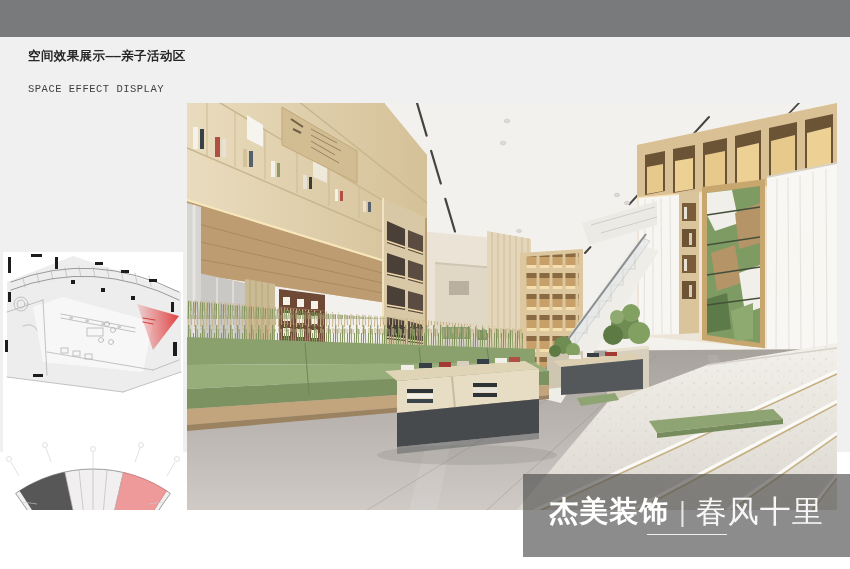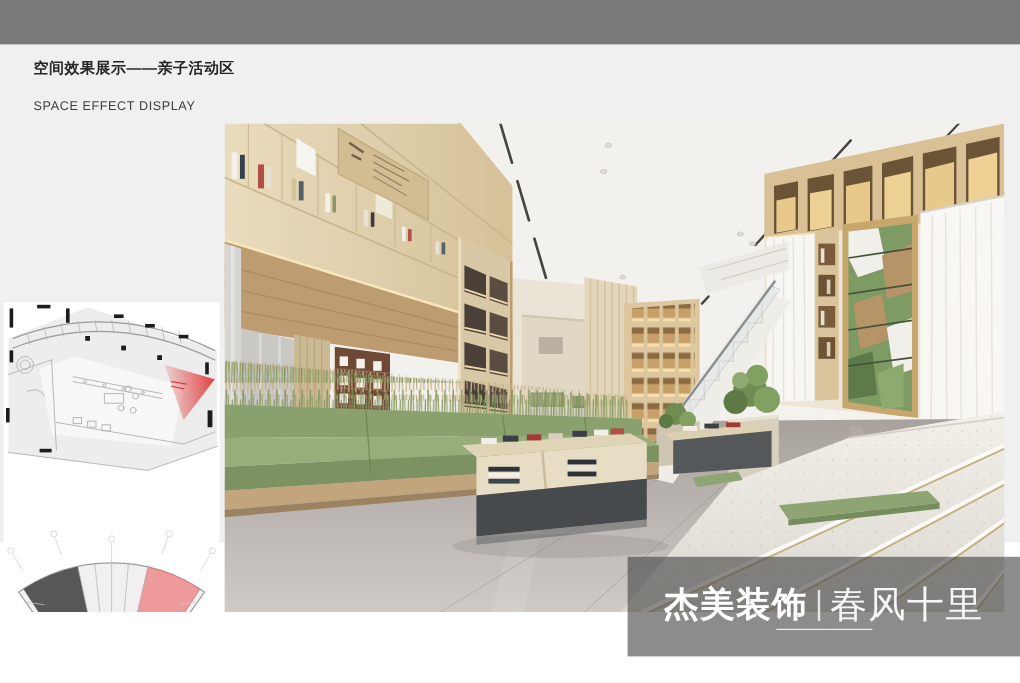--- a/index.html
+++ b/index.html
@@ -1,24 +1,24 @@
 <!DOCTYPE html>
 <html><head>
 <meta charset="utf-8">
 <style>
   html,body{margin:0;padding:0;}
   body{width:850px;height:569px;overflow:hidden;font-family:"Liberation Sans",sans-serif;}
-  .slide{position:relative;width:850px;height:452px;background:#f0f0f1;}
+  .slide{position:relative;width:850px;height:452px;background:#f0f0f1;font-family:Liberation Mono, monospace;}
   .topbar{position:absolute;left:0;top:0;width:850px;height:37px;background:#797a7c;}
   .title-block{position:absolute;left:28px;top:50px;}
   .title-cn{font-size:12.5px;font-weight:700;color:#262626;letter-spacing:.4px;line-height:14px;}
   .title-en{font-size:10.5px;font-weight:400;color:#3e3e3e;letter-spacing:.5px;line-height:13px;margin-top:19px;}
   .plan-panel{position:absolute;left:3px;top:252px;width:180px;height:258px;background:#ffffff;}
   .render-panel{position:absolute;left:187px;top:103px;width:650px;height:407px;overflow:hidden;background:#f3f1ed;}
-  .watermark{position:absolute;left:523px;top:464px;width:327px;height:83px;background:rgba(70,70,70,.62);
+  .watermark{position:absolute;left:523px;top:474px;width:327px;height:83px;background:rgba(70,70,70,.62);
              display:flex;flex-direction:column;align-items:center;justify-content:center;z-index:5;}
   .wm-row1{display:flex;align-items:center;line-height:32px;margin-top:2px;}
   .wm-brand{font-size:29px;font-weight:700;color:#ffffff;letter-spacing:1px;}
   .wm-divider{font-size:24px;font-weight:200;color:rgba(255,255,255,.8);margin:0 6px;transform:scaleY(1.15);}
   .wm-slogan{font-size:31px;font-weight:300;color:rgba(255,255,255,.93);letter-spacing:1px;}
   .wm-row2{display:flex;align-items:center;margin-top:4px;}
   .wm-dash{width:40px;height:1.5px;background:rgba(255,255,255,.85);}
   .wm-url{font-size:14px;font-weight:300;color:rgba(255,255,255,.92);letter-spacing:2.5px;margin:0 14px;}
   svg{display:block;}
 </style>

